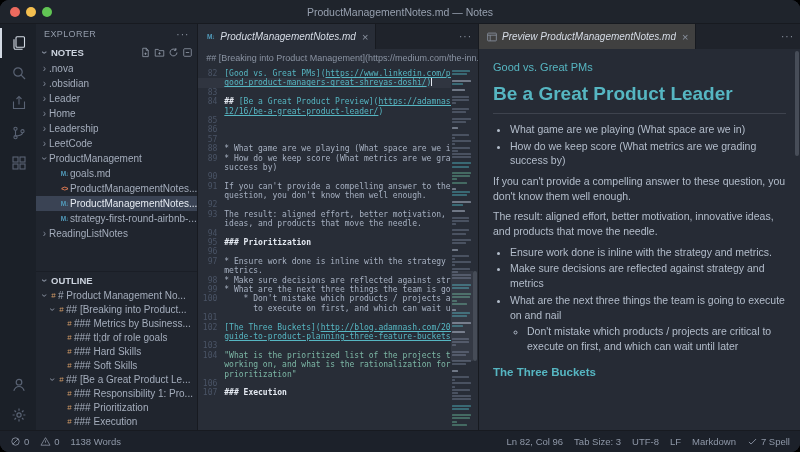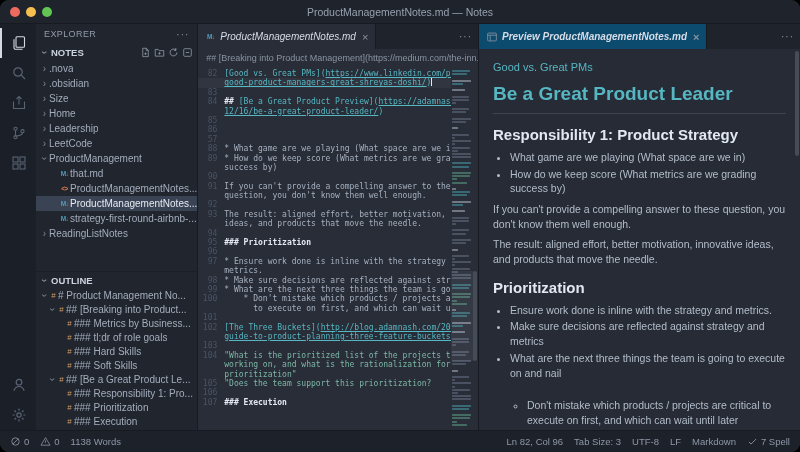--- a/index.html
+++ b/index.html
@@ -42,21 +42,21 @@
   .chev.hid { visibility: hidden; }
   .fic { flex: 0 0 11px; width: 11px; text-align: center; font-size: 6.5px; font-weight: bold; letter-spacing: -0.5px; }
   .fic.html { color: #e07b53; } .fic.md { color: #519aba; }
   .oic { flex: 0 0 9px; color: #d19a66; font-size: 8px; text-align: center; }
   .lbl { overflow: hidden; }
 
   
   .editorgroup { flex: 1 1 auto; min-width: 0; display: flex; flex-direction: column; background: #282d37; }
   .tabsbar { flex: 0 0 25px; background: #1f232b; display: flex; align-items: stretch; font-size: 10px; }
   .tab { display: flex; align-items: center; gap: 4px; padding: 0 7px; background: #282d37; color: #d6dce6; border-right: 1px solid #171a20; max-width: 85%; }
-  .previewgroup .tab { background: #0c4a6e; font-weight: bold; }
+  .previewgroup .tab { background: #404040; }
   .tab-label { font-style: italic; white-space: nowrap; overflow: hidden; }
   .tab .close { color: #8b93a1; font-size: 11px; margin-left: 2px; }
   .tabs-rest { flex: 1; display: flex; align-items: center; justify-content: flex-end; padding: 0 6px; color: #6e7787; }
   .pvic { width: 12px; height: 12px; color: #8b93a1; }
   .crumbs { flex: 0 0 18px; display: flex; align-items: center; gap: 4px; padding: 0 8px; font-size: 9px; color: #8a93a2; white-space: nowrap; overflow: hidden; }
 
   .editorbody { flex: 1 1 auto; display: flex; min-height: 0; padding-top: 2px; }
   .codecol { flex: 1 1 auto; min-width: 0; overflow: hidden; font: 8px/9.4px "DejaVu Sans Mono", monospace; }
   .line { display: flex; height: 9.4px; }
   .line.cur { background: rgba(214,222,235,0.05); }
@@ -83,21 +83,21 @@
   
   .previewgroup { flex: 0 0 322px; display: flex; flex-direction: column; background: #262b35; border-left: 1px solid #171a20; position: relative; }
   .pvcontent { flex: 1 1 auto; overflow: hidden; padding: 8px 14px 0; font-size: 10.5px; line-height: 1.4; color: #b3bdcb; }
   .pv-link { color: #56b6c2; font-size: 11px; margin: 3px 0 6px; }
   .pv-link.bold { font-weight: bold; font-size: 11.5px; margin: 10px 0 6px; }
   .pv-h2 { color: #56b6c2; font-size: 19px; font-weight: bold; margin: 6px 0 8px; padding-bottom: 5px; border-bottom: 1px solid rgba(170,180,195,0.18); }
   .pv-h3 { color: #e2e8f0; font-size: 15px; font-weight: bold; margin: 10px 0 4px; }
   .pv-p { margin: 6px 0; }
   .pv-ul { margin: 5px 0; padding-left: 17px; }
   .pv-li { margin: 2px 0; }
-  .pv-ul .pv-ul { list-style: circle; margin: 18px 0; }
+  .pv-ul .pv-ul { list-style: circle; margin: 2px 0; }
   .pv-scroll { position: absolute; top: 27px; right: 1px; width: 4px; height: 105px; background: rgba(170,180,195,0.25); border-radius: 2px; z-index: 3; }
 
   
   .statusbar { flex: 0 0 22px; background: #1c212a; border-top: 1px solid #171a20; display: flex; align-items: center; justify-content: space-between; padding: 0 10px; font-size: 9.5px; color: #8f98a8; }
   .sb-group { display: flex; align-items: center; gap: 11px; }
   .sb-item { display: flex; align-items: center; gap: 3px; white-space: nowrap; }
   .sb-item .ico { width: 11px; height: 11px; }
 </style>
 </head>
 <body>
@@ -244,42 +244,42 @@
           <div class="row" style="padding-left: 4px;">
             <span class="chev">›</span>
             <span class="lbl">.nova</span>
           </div>
           <div class="row" style="padding-left: 4px;">
             <span class="chev">›</span>
             <span class="lbl">.obsidian</span>
           </div>
           <div class="row" style="padding-left: 4px;">
             <span class="chev">›</span>
-            <span class="lbl">Size</span>
+            <span class="lbl">Leader</span>
           </div>
           <div class="row" style="padding-left: 4px;">
             <span class="chev">›</span>
             <span class="lbl">Home</span>
           </div>
           <div class="row" style="padding-left: 4px;">
             <span class="chev">›</span>
             <span class="lbl">Leadership</span>
           </div>
           <div class="row" style="padding-left: 4px;">
             <span class="chev">›</span>
             <span class="lbl">LeetCode</span>
           </div>
           <div class="row" style="padding-left: 4px;">
             <span class="chev open">›</span>
             <span class="lbl">ProductManagement</span>
           </div>
           <div class="row" style="padding-left: 14px;">
             <span class="chev hid"></span>
             <span class="fic md">M↓</span>
-            <span class="lbl">that.md</span>
+            <span class="lbl">goals.md</span>
           </div>
           <div class="row" style="padding-left: 14px;">
             <span class="chev hid"></span>
             <span class="fic html">&lt;&gt;</span>
             <span class="lbl">ProductManagementNotes...</span>
           </div>
           <div class="row sel" style="padding-left: 14px;">
             <span class="chev hid"></span>
             <span class="fic md">M↓</span>
             <span class="lbl">ProductManagementNotes...</span>
@@ -494,24 +494,20 @@
             </div>
             <div class="line">
               <span class="ln"></span>
               <span class="lc"><span class="str">working on, and what is the rationalization for this</span></span>
             </div>
             <div class="line">
               <span class="ln"></span>
               <span class="lc"><span class="str">prioritization"</span></span>
             </div>
             <div class="line">
-              <span class="ln">105</span>
-              <span class="lc"><span class="str">"Does the team support this prioritization?</span></span>
-            </div>
-            <div class="line">
               <span class="ln">106</span>
               <span class="lc"></span>
             </div>
             <div class="line">
               <span class="ln">107</span>
               <span class="lc"><span class="hd">### Execution</span></span>
             </div>
           </div>
         <div class="minimap" id="minimap">
           <div class="mm-slider"></div>
@@ -649,28 +645,26 @@
           <span class="tab-label">Preview ProductManagementNotes.md</span>
           <span class="close">×</span>
         </div>
         <div class="tabs-rest">
           <span class="more">···</span>
         </div>
       </div>
       <div class="pvcontent" id="preview-blocks">
           <div class="pv-link">Good vs. Great PMs</div>
           <div class="pv-h2">Be a Great Product Leader</div>
-          <div class="pv-h3">Responsibility 1: Product Strategy</div>
           <ul class="pv-ul">
             <li class="pv-li">What game are we playing (What space are we in)</li>
             <li class="pv-li">How do we keep score (What metrics are we grading success by)</li>
           </ul>
           <p class="pv-p">If you can't provide a compelling answer to these question, you don't know them well enough.</p>
           <p class="pv-p">The result: aligned effort, better motivation, innovative ideas, and products that move the needle.</p>
-          <div class="pv-h3">Prioritization</div>
           <ul class="pv-ul">
             <li class="pv-li">Ensure work done is inline with the strategy and metrics.</li>
             <li class="pv-li">Make sure decisions are reflected against strategy and metrics</li>
             <li class="pv-li">What are the next three things the team is going to execute on and nail<ul class="pv-ul">
                 <li class="pv-li">Don't mistake which products / projects are critical to execute on first, and which can wait until later</li>
               </ul></li>
           </ul>
           <div class="pv-link bold">The Three Buckets</div>
         </div>
       <div class="pv-scroll"></div>

